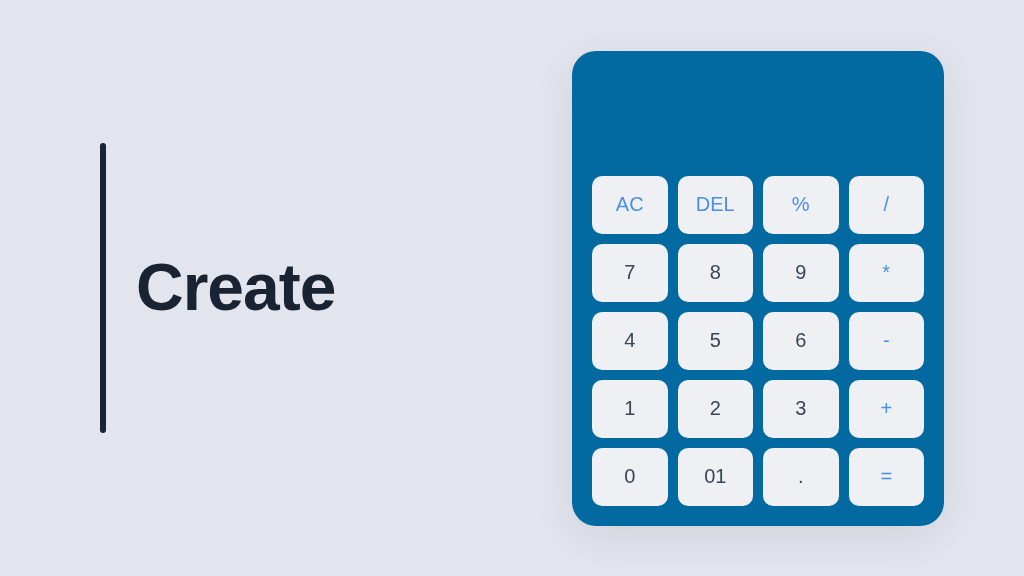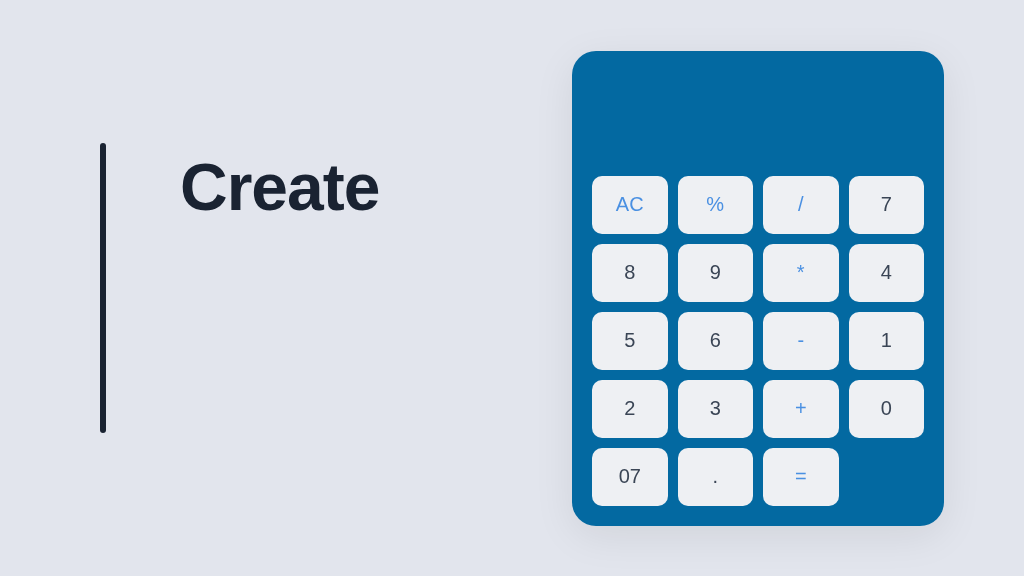--- a/index.html
+++ b/index.html
@@ -12,22 +12,22 @@
       height: 576px;
       background: #e2e5ed;
       display: flex;
       align-items: center;
       font-family: -apple-system, BlinkMacSystemFont, 'Segoe UI', sans-serif;
       overflow: hidden;
     }
     .left-section {
       flex: 1;
       display: flex;
+      align-items: center;
       padding-left: 100px;
-      gap: 44px;
     }
     .divider-bar {
       width: 6px;
       height: 290px;
       background: #1a2332;
       border-radius: 3px;
       margin-right: 30px;
     }
     .title-text {
       color: #1a2332;
@@ -83,33 +83,34 @@
   <div class="title-text">
     <div>Create</div>
   </div>
 </div>
 
 <div class="calculator-wrapper">
   <div class="calculator">
     <div class="display"></div>
     <div class="button-grid">
         <button class="calc-btn accent">AC</button>
+        <button class="calc-btn accent">DEL</button>
         <button class="calc-btn accent">%</button>
         <button class="calc-btn accent">/</button>
         <button class="calc-btn">7</button>
         <button class="calc-btn">8</button>
         <button class="calc-btn">9</button>
         <button class="calc-btn accent">*</button>
         <button class="calc-btn">4</button>
         <button class="calc-btn">5</button>
         <button class="calc-btn">6</button>
         <button class="calc-btn accent">-</button>
         <button class="calc-btn">1</button>
         <button class="calc-btn">2</button>
         <button class="calc-btn">3</button>
         <button class="calc-btn accent">+</button>
         <button class="calc-btn">0</button>
-        <button class="calc-btn">07</button>
+        <button class="calc-btn">01</button>
         <button class="calc-btn">.</button>
         <button class="calc-btn accent">=</button>
       </div>
   </div>
 </div>
 
 </body></html>

